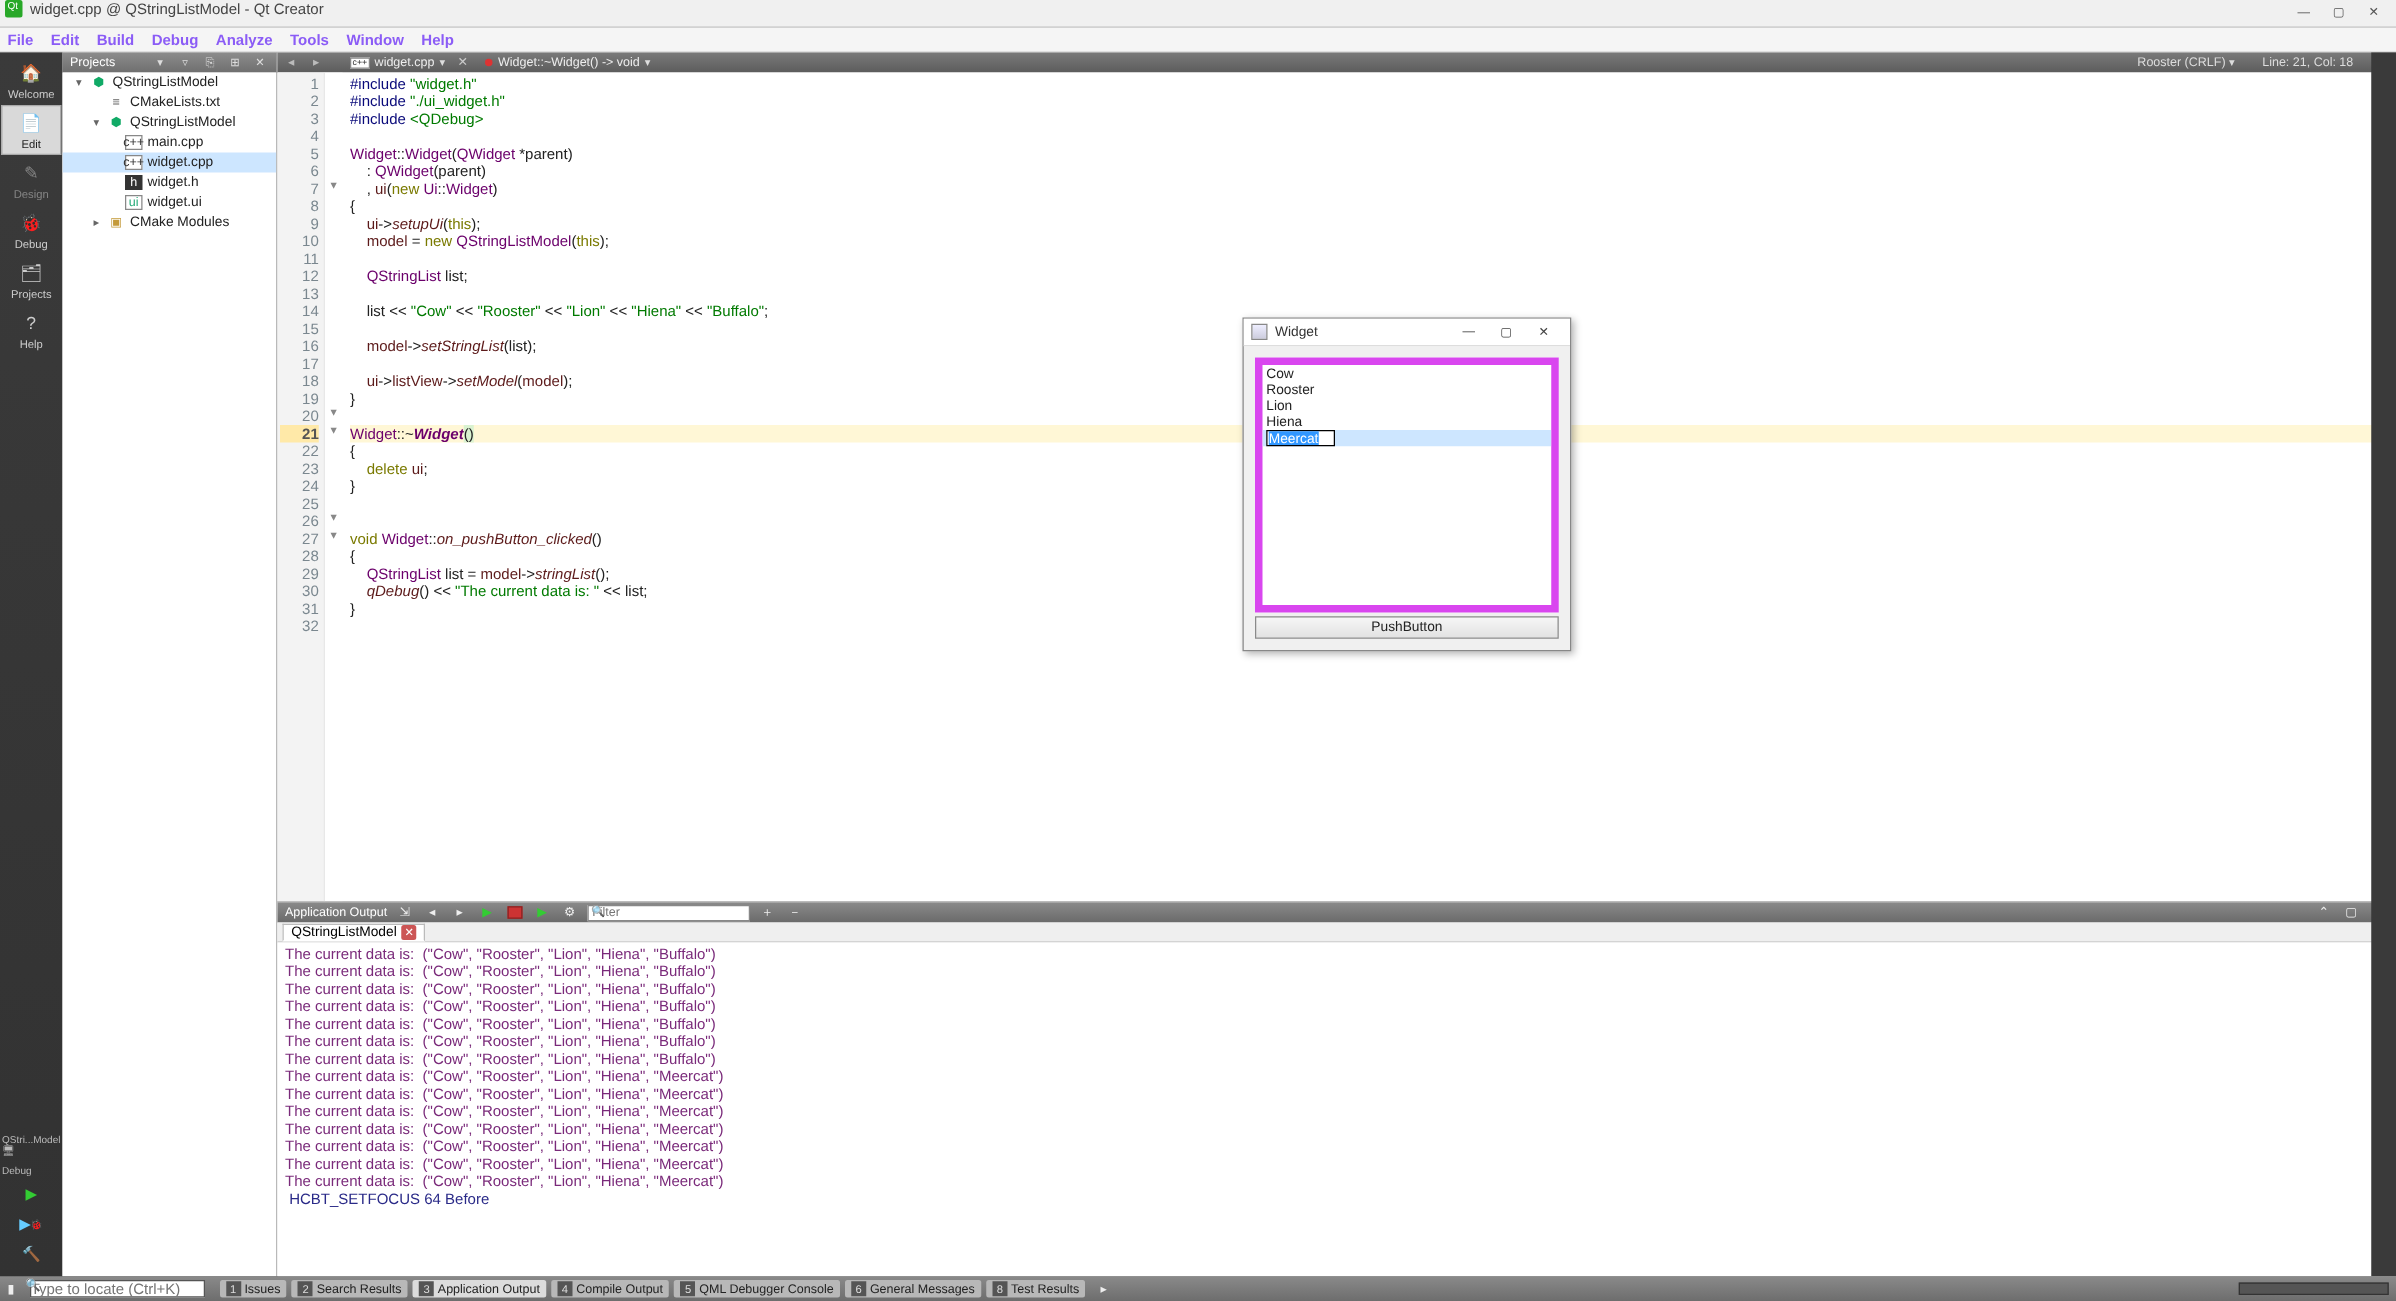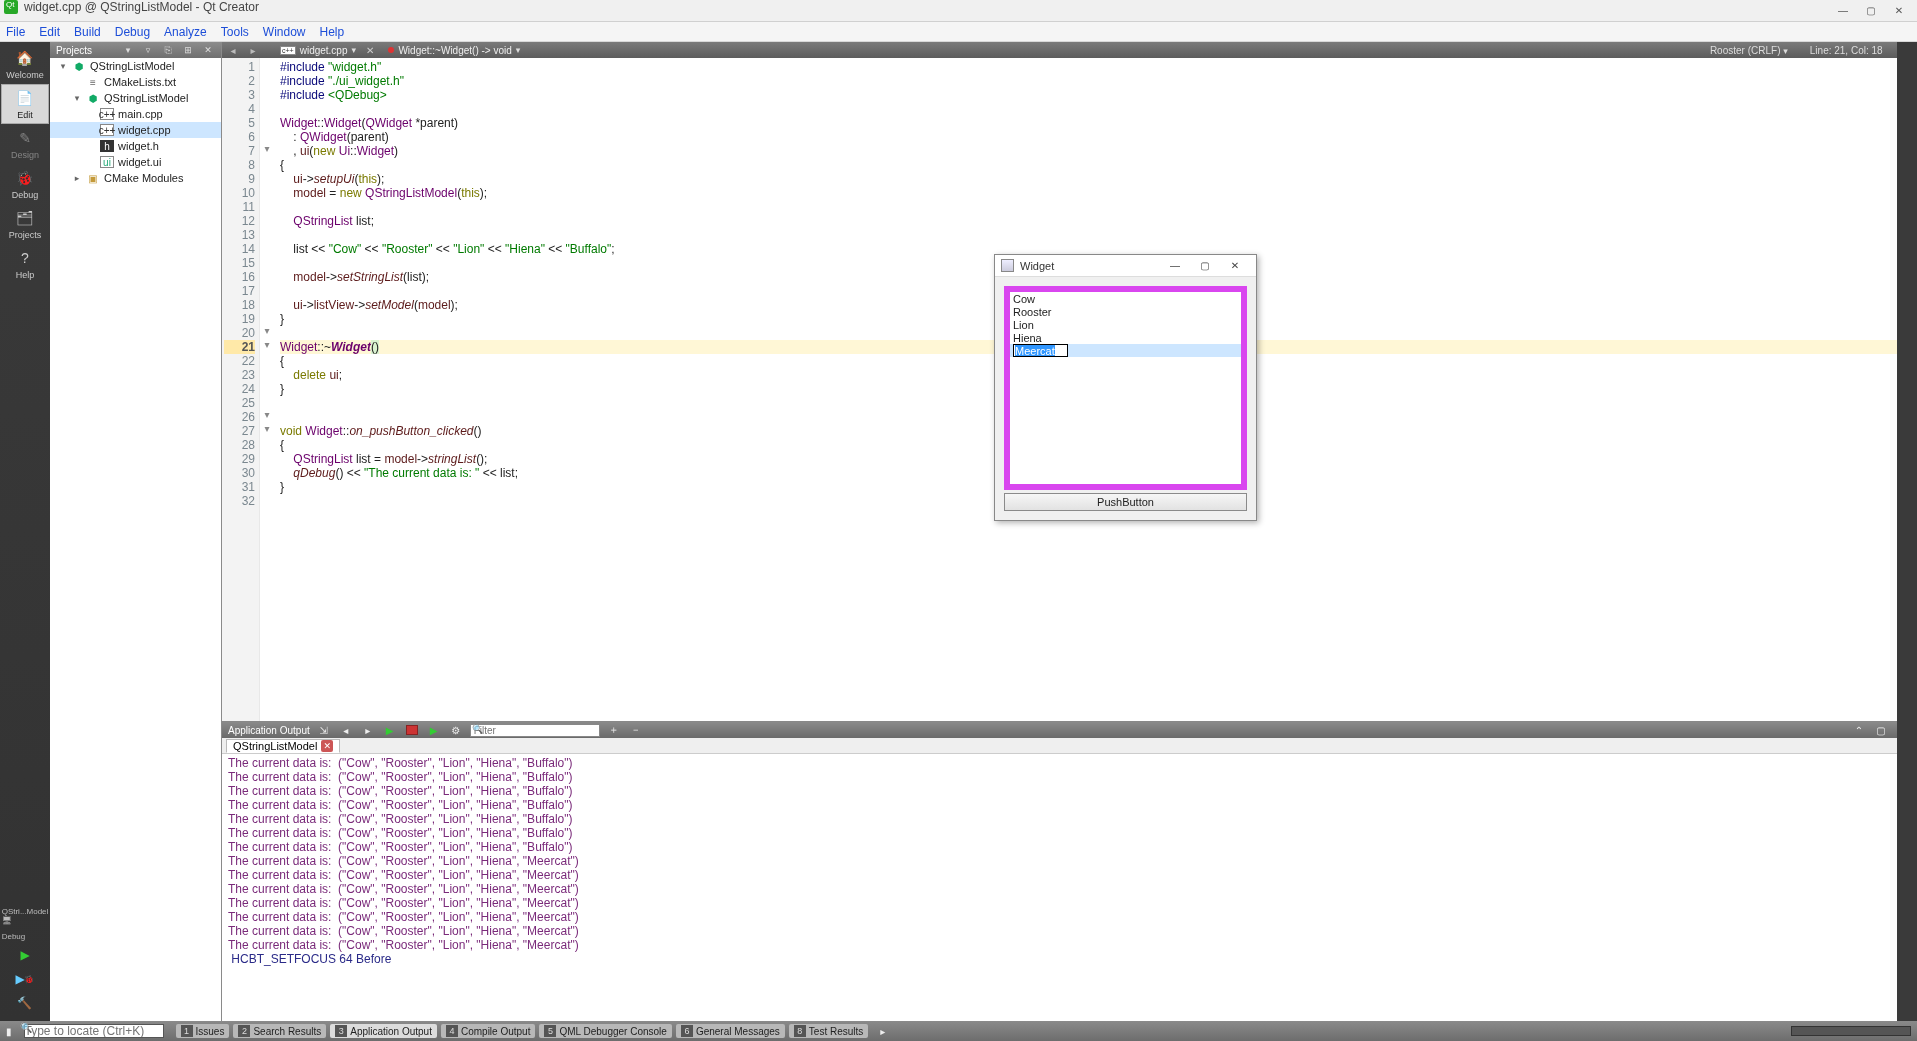--- a/index.html
+++ b/index.html
@@ -6,21 +6,21 @@
   html,body { width:1917px; height:1041px; background:#2c2c2c; overflow:hidden; font-size:12px; }
 
   
   .titlebar { height:22px; background:#f0f0f0; display:flex; align-items:flex-start; padding:0 4px; border-bottom:1px solid #d0d0d0; color:#444;}
   .titlebar .app-icon { width:14px; height:14px; background:#28a828; border-radius:2px; margin-right:6px; position:relative;}
   .titlebar .app-icon::after{content:"Qt"; position:absolute; font-size:8px; color:#fff; left:2px; top:0;}
   .titlebar .spacer{flex:1;}
   .titlebar .winbtn{ width:28px; height:20px; display:flex; align-items:center; justify-content:center; color:#555; font-size:10px;}
 
   
-  .menubar { height:20px; background:#f5f5f5; display:flex; align-items:center; padding:0 6px; gap:14px; border-bottom:1px solid #d8d8d8; color:#1d4ed8;}
+  .menubar { height:20px; background:#f5f5f5; display:flex; align-items:center; padding:0 6px; gap:14px; border-bottom:1px solid #d8d8d8; color:#8b5cf6;font-weight:bold;}
   .menubar span{font-size:12px;}
 
   
   .workspace { position:absolute; top:42px; bottom:20px; left:0; right:0; display:flex; }
 
   
   .moderail { width:50px; background:linear-gradient(#3a3a3a,#323232); display:flex; flex-direction:column; align-items:center; padding-top:2px;}
   .moderail .mode { width:48px; height:40px; display:flex; flex-direction:column; align-items:center; justify-content:center; color:#ccc; font-size:9px; gap:2px;}
   .moderail .mode.active{ background:#d9d9d9; color:#222; border:1px solid #aaa;}
   .moderail .mode .ico{ width:20px; height:20px; display:flex; align-items:center; justify-content:center; font-size:14px;}

